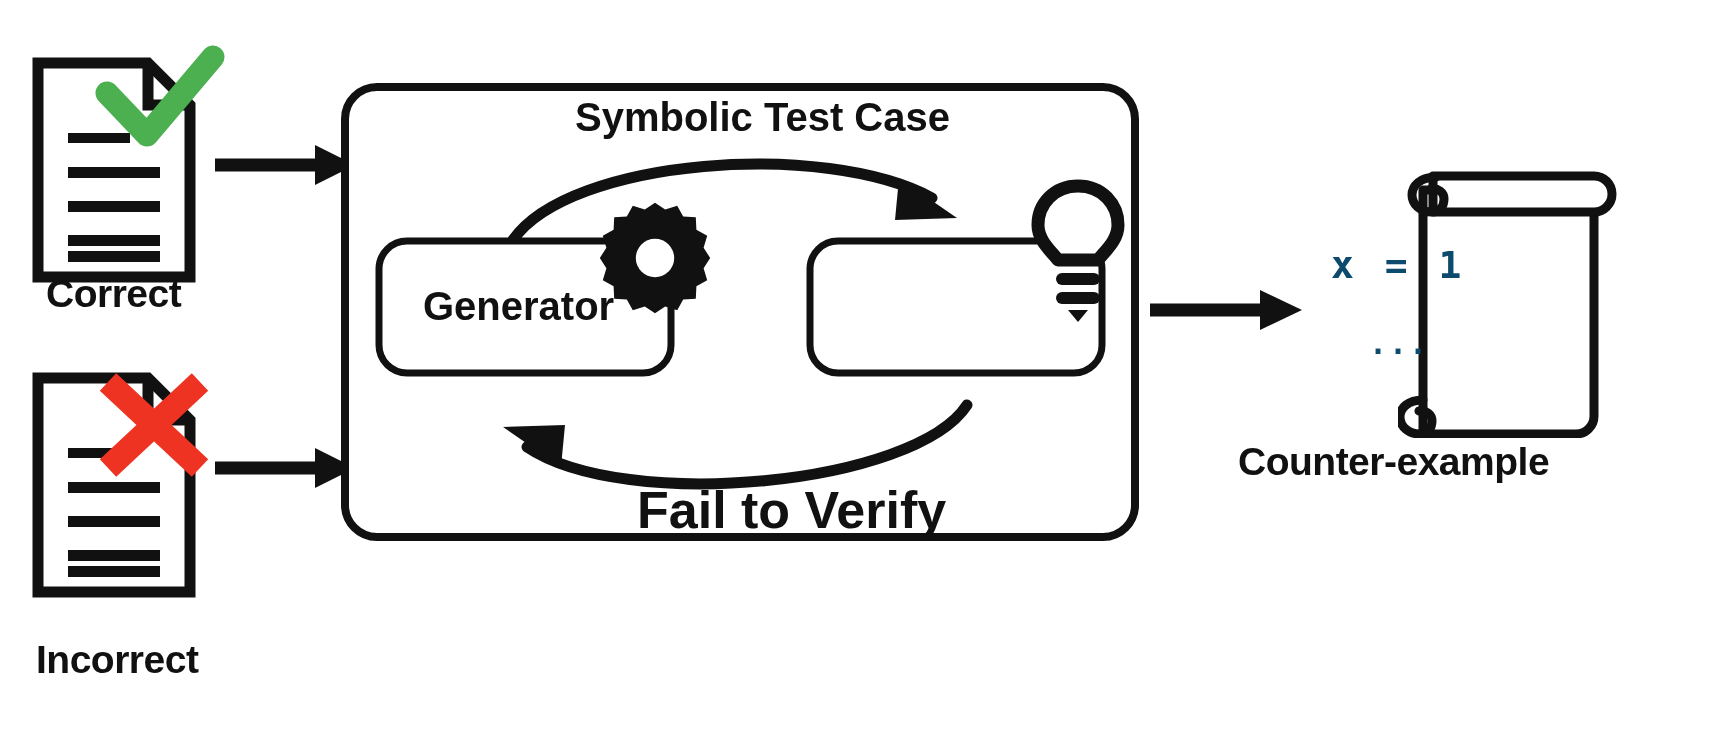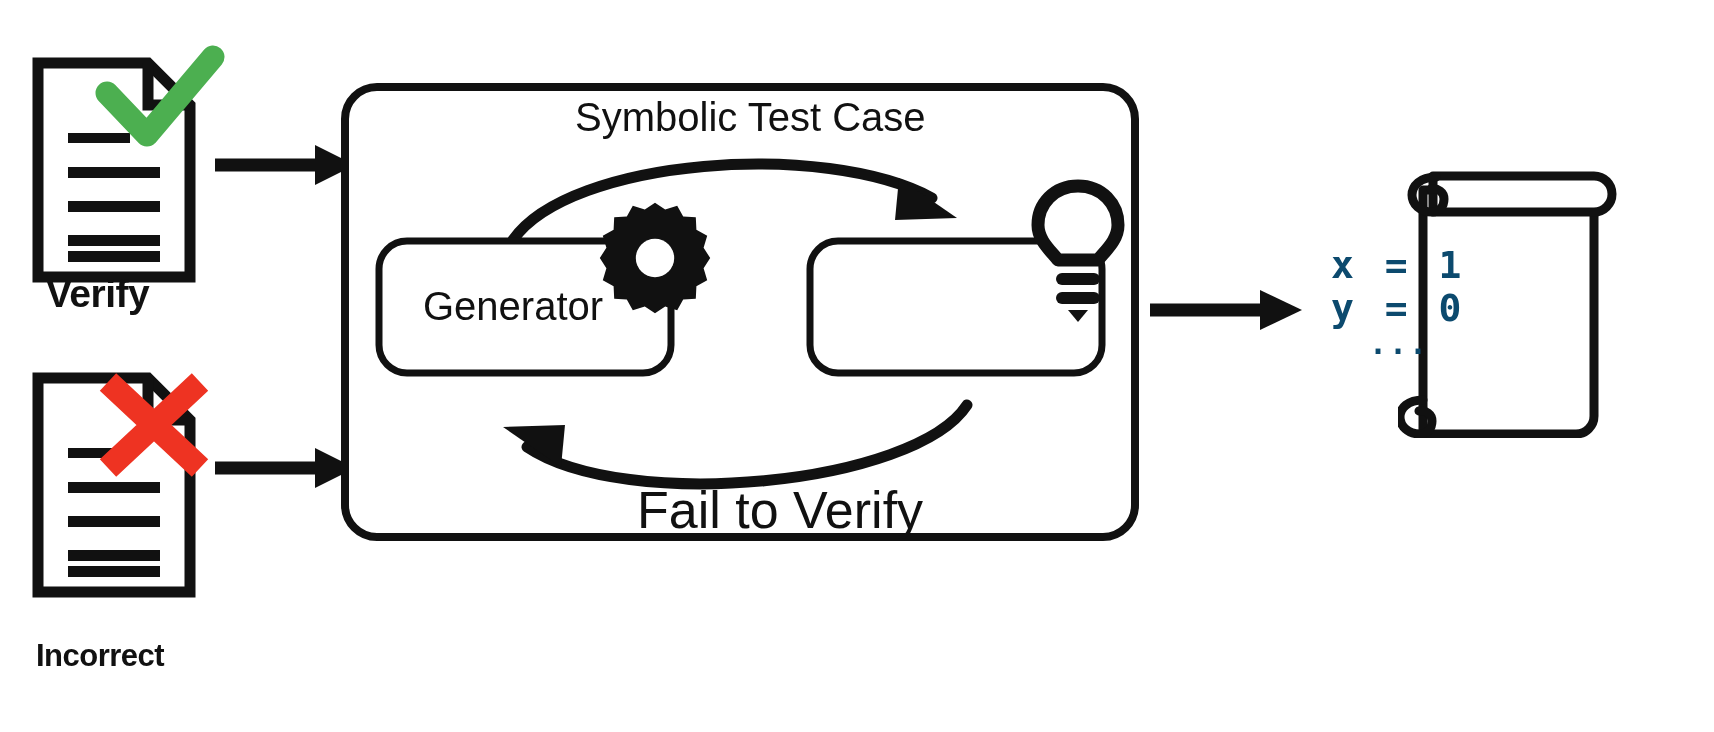--- a/index.html
+++ b/index.html
@@ -22,32 +22,32 @@
   
   .label-bold {
     font-family: "Liberation Sans", sans-serif;
     font-weight: bold;
     color: #111111;
     letter-spacing: -0.5px;
     white-space: nowrap;
   }
   .label-reg {
     font-family: "Liberation Sans", sans-serif;
-    font-weight: normal;
+    font-weight: bold;
     color: #111111;
     white-space: nowrap;
   }
 
   #label-correct {
     left: 46px; top: 272px;
     font-size: 39px;
   }
   #label-incorrect {
     left: 36px; top: 638px;
-    font-size: 31px;
+    font-size: 39px;
   }
   #label-counterexample {
     left: 1238px; top: 440px;
     font-size: 39px;
   }
   #label-symbolic {
     left: 575px; top: 95px;
     font-size: 40px;
   }
   #label-fail {
@@ -102,21 +102,21 @@
     <svg width="180" height="240" viewBox="0 0 180 240">
       <rect x="38" y="196" width="92" height="11" fill="#111111"></rect>
     </svg>
   </div>
 
   <div class="abs" style="left:95px; top:45px;">
     <svg width="130" height="115" viewBox="0 0 130 115">
       <path d="M12 48 L52 90 L118 12" fill="none" stroke="#4CAF50" stroke-width="23" stroke-linecap="round" stroke-linejoin="round"></path>
     </svg>
   </div>
-  <div class="abs label-bold" id="label-correct">Verify</div>
+  <div class="abs label-bold" id="label-correct">Correct</div>
 
   <div class="abs" style="left:30px; top:370px;">
     <svg width="180" height="230" viewBox="0 0 180 230">
       <path d="M8 8 H118 L160 50 V222 H8 Z" fill="#ffffff" stroke="#111111" stroke-width="11" stroke-linejoin="miter"></path>
       <path d="M118 8 L118 50 L160 50" fill="none" stroke="#111111" stroke-width="11" stroke-linejoin="miter"></path>
       <rect x="38" y="78" width="62" height="10" fill="#111111"></rect>
       <rect x="38" y="112" width="92" height="11" fill="#111111"></rect>
       <rect x="38" y="146" width="92" height="11" fill="#111111"></rect>
       <rect x="38" y="180" width="92" height="11" fill="#111111"></rect>
       <rect x="38" y="196" width="92" height="0" fill="#111111"></rect>
@@ -229,17 +229,17 @@
       <path d="M25 22 H196 V248 C196 258, 188 266, 178 266 H25 Z" fill="#ffffff" stroke="#111111" stroke-width="9" stroke-linejoin="round"></path>
 
       <path d="M35 8 H196 C206 8, 214 16, 214 26 C214 36, 206 44, 196 44 H35 Z" fill="#ffffff" stroke="#111111" stroke-width="9" stroke-linejoin="round"></path>
 
       <path d="M38 9 C 22 9, 14 18, 14 27 C 14 36, 22 44, 34 44 C 42 44, 46 38, 46 31 C 46 24, 40 20, 33 21" fill="none" stroke="#111111" stroke-width="9" stroke-linecap="round"></path>
 
       <path d="M25 232 C 10 232, 2 240, 2 249 C 2 258, 10 266, 22 266 C 30 266, 34 260, 34 253 C 34 246, 28 242, 21 243" fill="none" stroke="#111111" stroke-width="9" stroke-linecap="round"></path>
     </svg>
   </div>
   <div class="abs code-text" id="code-line-1">x = 1</div>
-  <div class="abs code-text" id="code-line-2">y = 0</div>
   <div class="abs code-text" id="code-line-3">...</div>
 
+  <div class="abs label-bold" id="label-counterexample">Counter-example</div>
 
 </div>
 
 </body></html>

